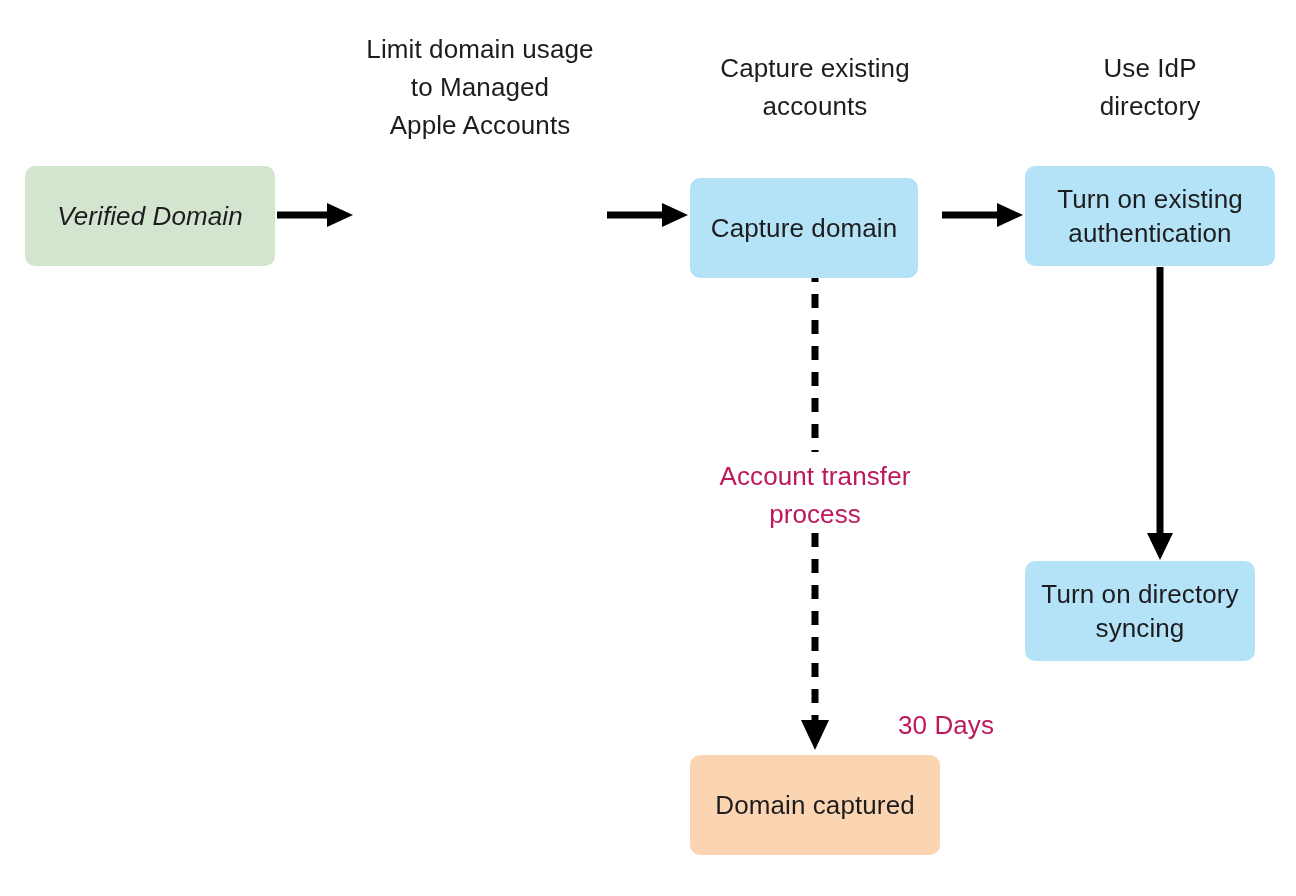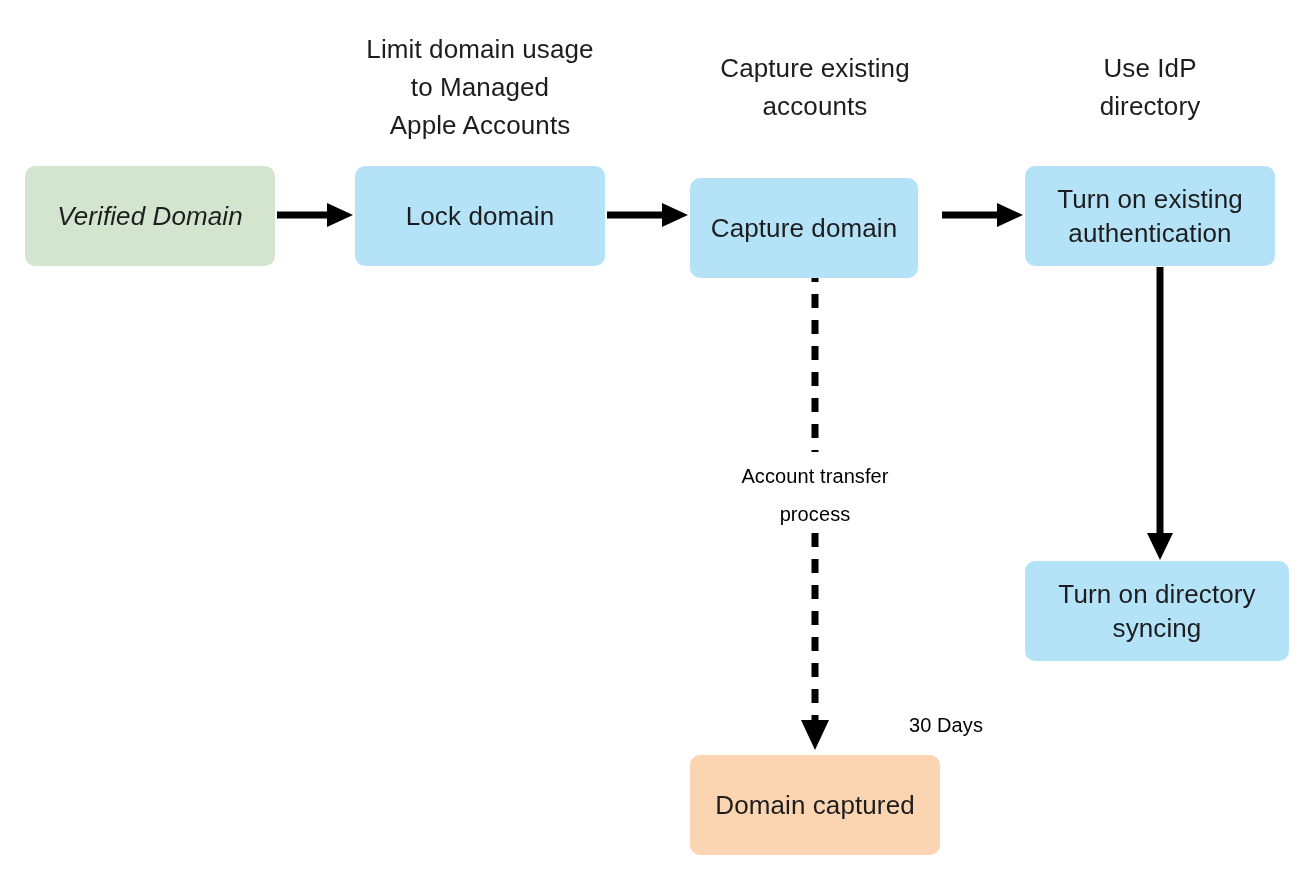--- a/index.html
+++ b/index.html
@@ -38,22 +38,22 @@
     text-align: center;
     color: #1d1d1f;
     font-size: 26px;
     line-height: 38px;
     letter-spacing: 0.1px;
     white-space: pre-line;
   }
   .edge-label {
     position: absolute;
     text-align: center;
-    color: #000000;
-    font-size: 20px;
+    color: #be185d;
+    font-size: 26px;
     line-height: 38px;
     letter-spacing: 0.1px;
     white-space: pre-line;
   }
   .svg-layer {
     position: absolute;
     left: 0;
     top: 0;
     width: 1296px;
     height: 896px;
@@ -108,25 +108,24 @@
   <div class="caption" style="left:1020px; top:49px; width:260px;">Use IdP
 directory</div>
 
   <div class="edge-label" style="left:675px; top:457px; width:280px;">Account transfer
 process</div>
 
   <div class="edge-label" style="left:846px; top:706px; width:200px; text-align:center;">30 Days</div>
 
   <div class="node n-green" style="left:25px; top:166px; width:250px; height:100px;font-style:italic;">Verified Domain</div>
 
-  <div class="node n-blue" style="left:355px; top:166px; width:250px; height:100px;">Lock domain</div>
 
   <div class="node n-blue" style="left:690px; top:166px; width:228px; height:100px;margin-top:12px;">Capture domain</div>
 
   <div class="node n-blue" style="left:1025px; top:166px; width:250px; height:100px;">Turn on existing
 authentication</div>
 
-  <div class="node n-blue" style="left:1025px; top:561px; width:264px; height:100px;">Turn on directory
+  <div class="node n-blue" style="left:1025px; top:561px; width:230px; height:100px;">Turn on directory
 syncing</div>
 
   <div class="node n-orange" style="left:690px; top:755px; width:250px; height:100px;">Domain captured</div>
 
 </div>
 
 </body></html>

